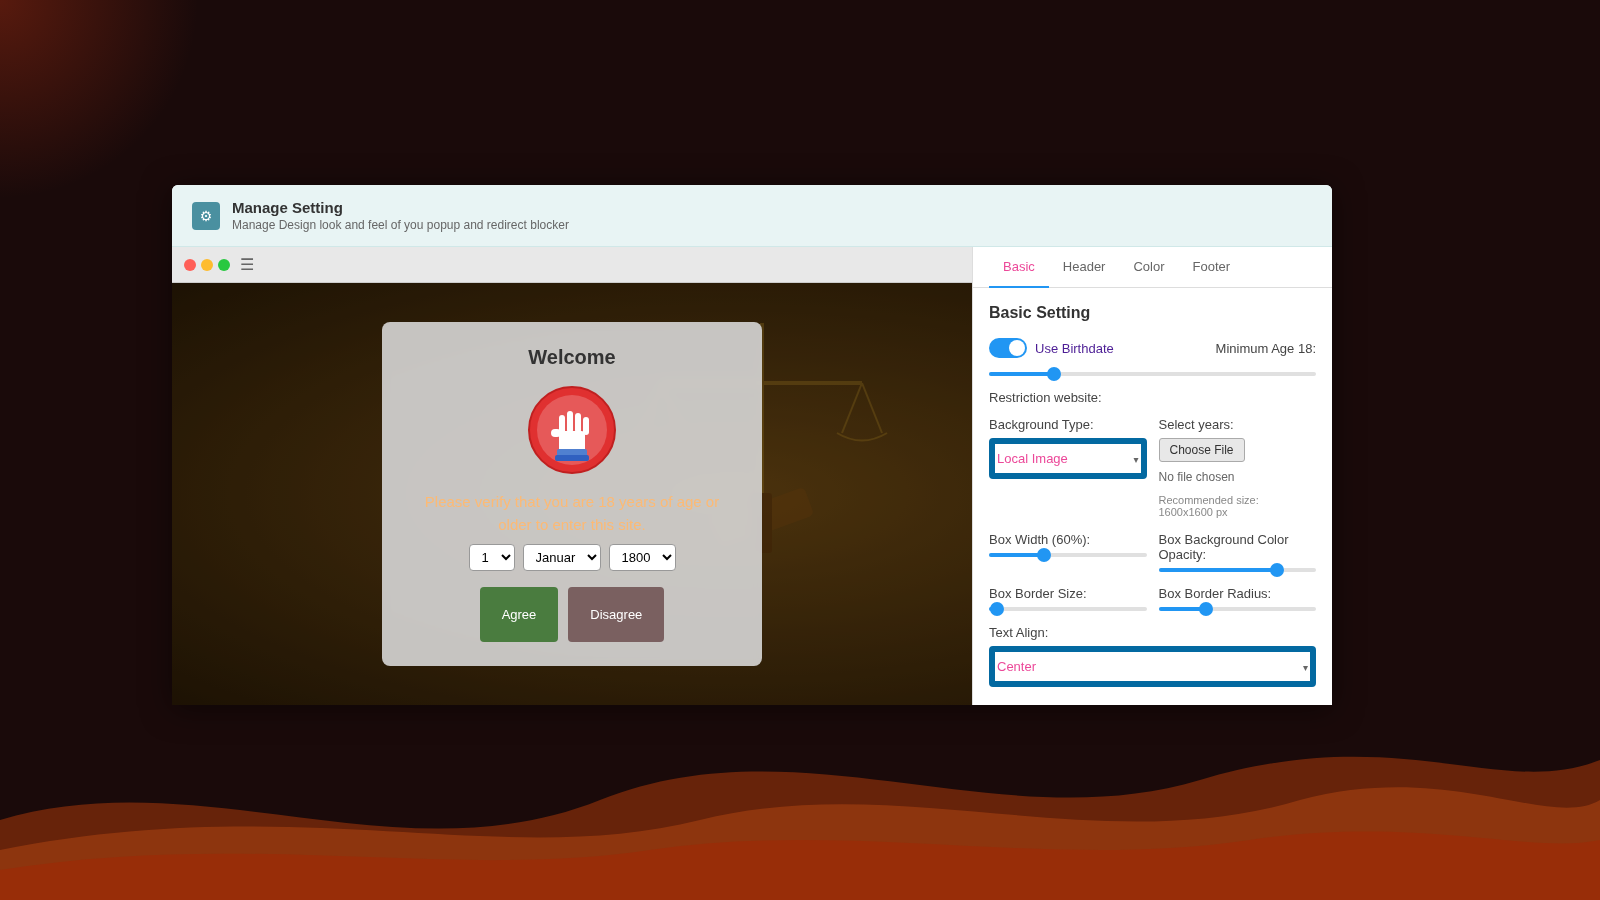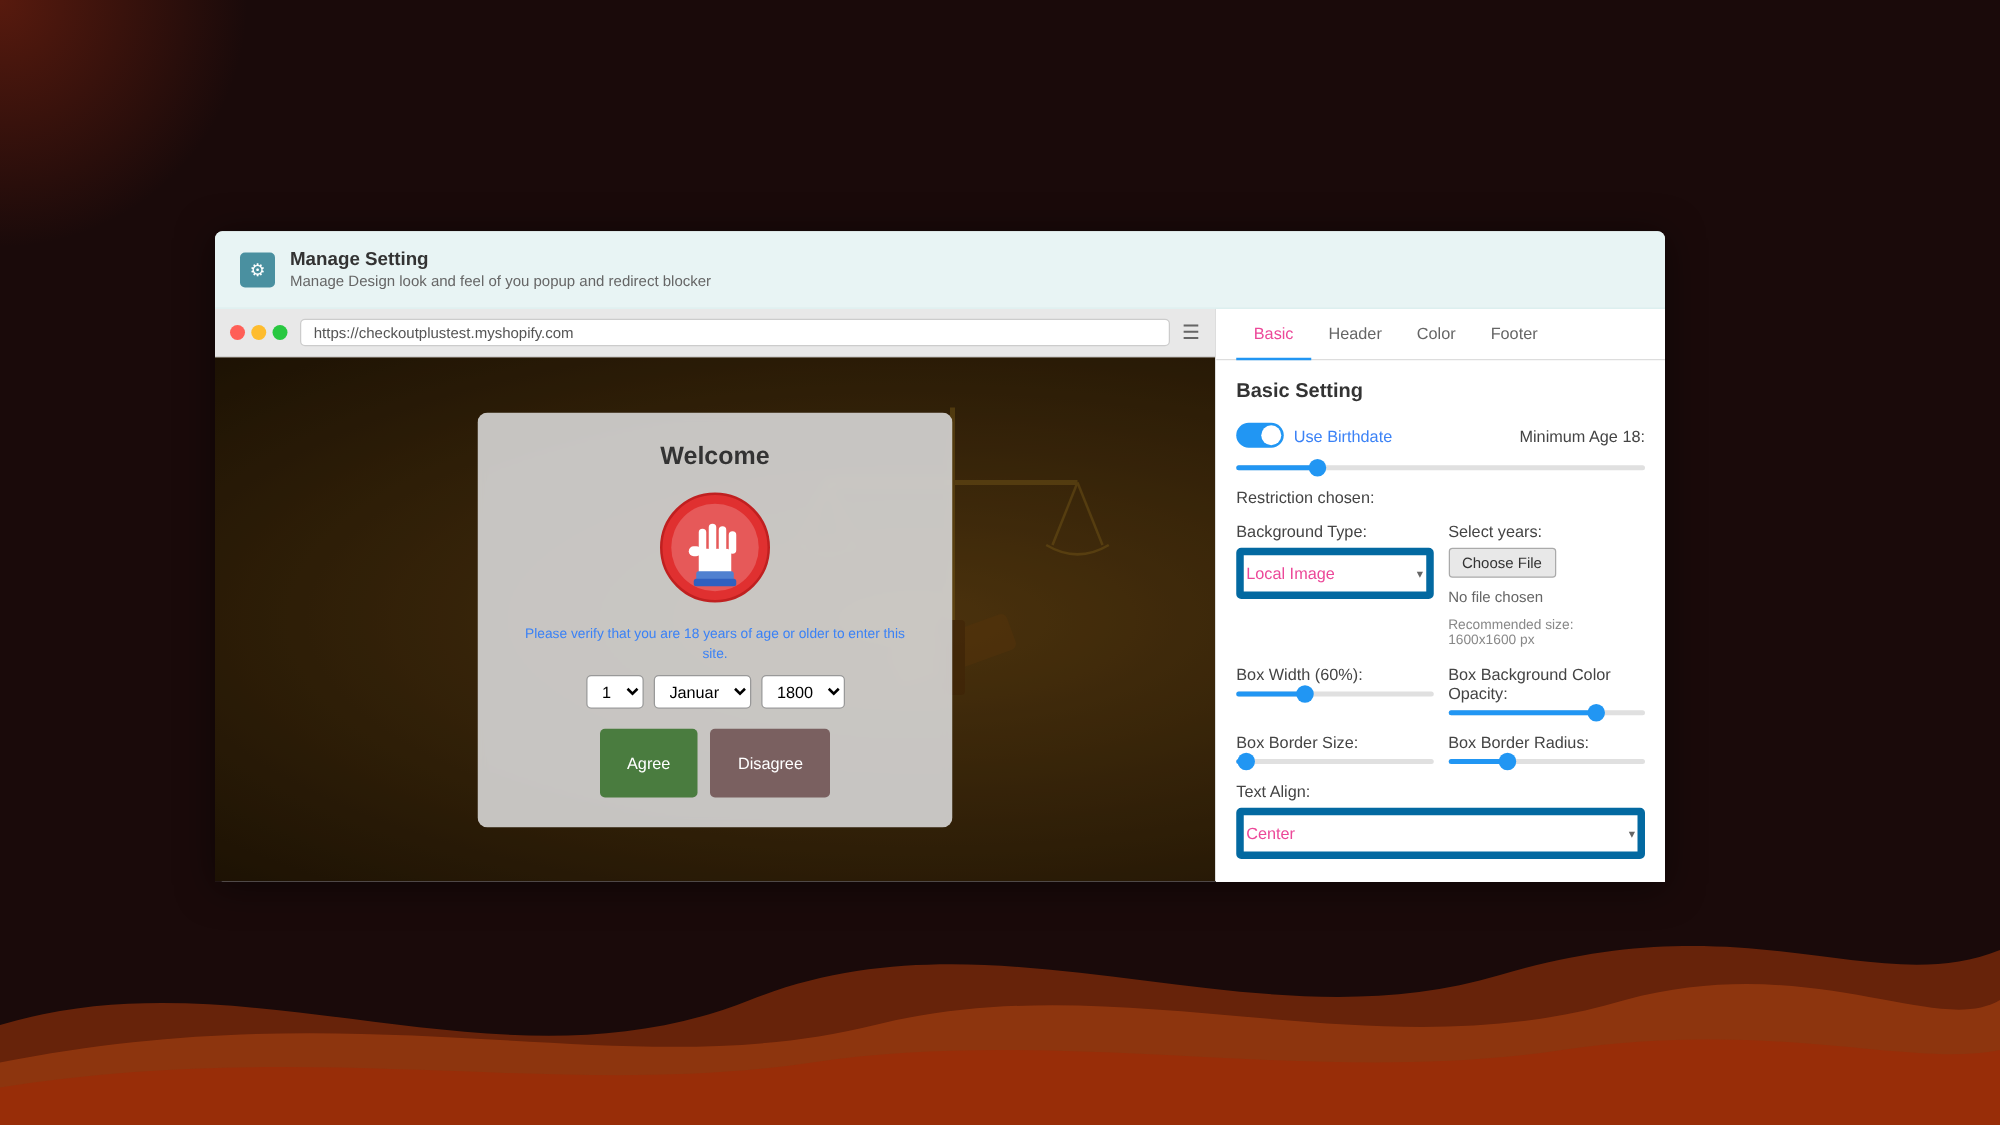--- a/index.html
+++ b/index.html
@@ -163,22 +163,22 @@
       margin-bottom: 16px;
     }
 
     .popup-icon {
       width: 90px;
       height: 90px;
       margin: 0 auto 16px;
     }
 
     .popup-text {
-      font-size: 11px;
-      color: #3b82f6;
+      font-size: 15px;
+      color: #fdba74;
       margin-bottom: 8px;
       line-height: 1.5;
     }
 
     .popup-selects {
       display: flex;
       gap: 8px;
       justify-content: center;
       margin-bottom: 16px;
     }
@@ -265,21 +265,21 @@
 
     .setting-row {
       display: flex;
       align-items: center;
       justify-content: space-between;
       margin-bottom: 14px;
     }
 
     .setting-label {
       font-size: 13px;
-      color: #3b82f6;
+      color: #4c1d95;
     }
 
     .setting-label-right {
       font-size: 13px;
       color: #444;
       text-align: right;
     }
 
     
     .toggle {
@@ -452,21 +452,20 @@
   <div class="app-content">
 
     <div class="preview-panel">
 
       <div class="browser-bar">
         <div class="browser-dots">
           <div class="dot dot-red"></div>
           <div class="dot dot-yellow"></div>
           <div class="dot dot-green"></div>
         </div>
-        <div class="browser-url">https://checkoutplustest.myshopify.com</div>
         <div class="browser-menu-icon">☰</div>
       </div>
 
       <div class="preview-area">
         <div class="preview-bg">
 
           <svg style="position:absolute;right:60px;top:20px;width:300px;height:280px;opacity:0.5" viewBox="0 0 300 280">
 
             <line x1="150" y1="20" x2="150" y2="200" stroke="#a07820" stroke-width="4"></line>
             <line x1="50" y1="80" x2="250" y2="80" stroke="#a07820" stroke-width="4"></line>
@@ -554,21 +553,21 @@
         </div>
 
         <div class="setting-slider-row" style="margin-bottom:14px;">
           <div class="slider-track">
             <div class="slider-fill" style="width:20%"></div>
             <div class="slider-thumb" style="left:20%"></div>
           </div>
         </div>
 
         <div class="setting-full-row">
-          <div class="setting-full-label">Restriction chosen:</div>
+          <div class="setting-full-label">Restriction website:</div>
         </div>
 
         <div class="two-col">
           <div>
             <div class="setting-full-label">Background Type:</div>
             <div class="select-wrap">
               <select class="setting-select">
                 <option>Local Image</option>
                 <option>URL</option>
                 <option>Color</option>

